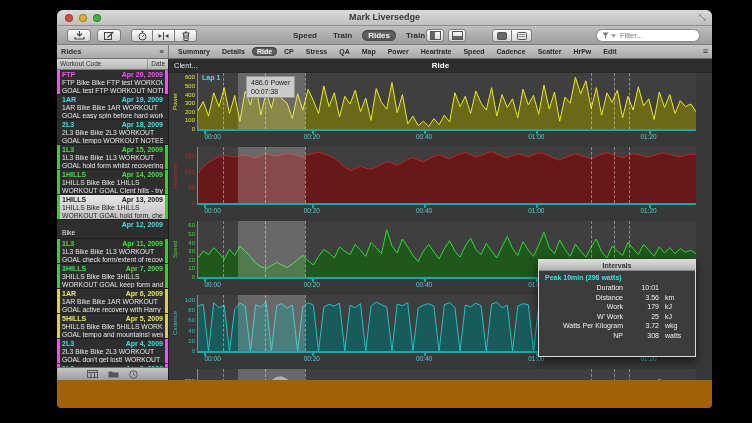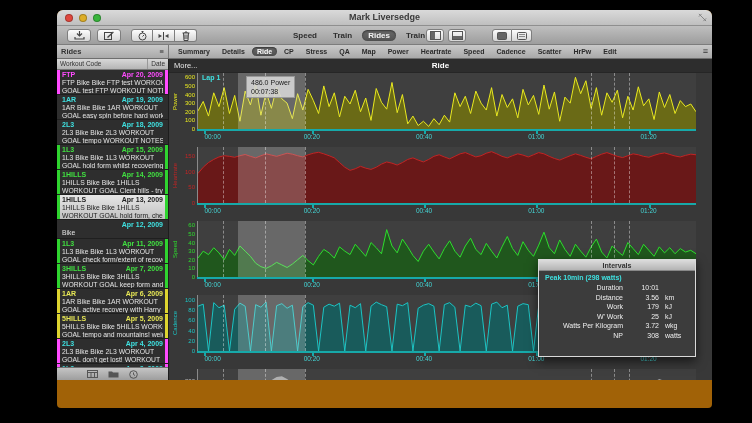--- a/index.html
+++ b/index.html
@@ -167,20 +167,29 @@
             <rect x="0.5" y="0.5" width="9" height="7" rx="1" fill="#666" stroke="#555"></rect>
           </svg>
     </div>
     <div class="tbtn seg seg-r" style="right:180px;width:20px;">
       <svg width="10" height="8" viewBox="0 0 10 8">
             <rect x="0.5" y="0.5" width="9" height="7" rx="1" fill="none" stroke="#555"></rect>
             <path d="M2,2.5 H8 M2,4.5 H8" stroke="#888"></path>
           </svg>
     </div>
 
+    <div id="filter-field">
+      <svg width="7" height="7" viewBox="0 0 8 8">
+            <path d="M0.5,0.5 H7.5 L4.8,4 V7.5 L3.2,6.5 V4 Z" fill="#777"></path>
+          </svg>
+      <svg width="5" height="4" viewBox="0 0 6 4">
+            <path d="M0,0 L3,4 L6,0 Z" fill="#999"></path>
+          </svg>
+      <input placeholder="Filter..." style="">
+    </div>
   </div>
 
   <div id="navrow">
     <div id="side-head">
       <span>Rides</span>
       <span class="burger">≡</span>
     </div>
     <div id="main-tabs">
           <span class="mtab">Summary</span>
           <span class="mtab">Details</span>
@@ -340,21 +349,21 @@
             </svg>
         <svg width="9" height="9" viewBox="0 0 9 9">
               <circle cx="4.5" cy="4.5" r="3.8" fill="none" stroke="#555"></circle>
               <path d="M4.5,2.5 V4.5 L6,5.5" stroke="#555" fill="none"></path>
             </svg>
       </div>
     </div>
 
     <div id="main">
       <div id="chart-header">
-        <span id="more-label">More...</span>
+        <span id="more-label">Clent...</span>
         <span id="ride-title">Ride</span>
       </div>
       <div id="charts">
             <div class="chart">
               <div class="ylab" style="color: rgb(233, 233, 32);">Power</div>
               <div class="gutter">
                 <span style="color: rgb(233, 233, 32); top: 53px;">0</span>
                 <span style="color: rgb(233, 233, 32); top: 44.3846px;">100</span>
                 <span style="color: rgb(233, 233, 32); top: 35.7692px;">200</span>
                 <span style="color: rgb(233, 233, 32); top: 27.1538px;">300</span>

